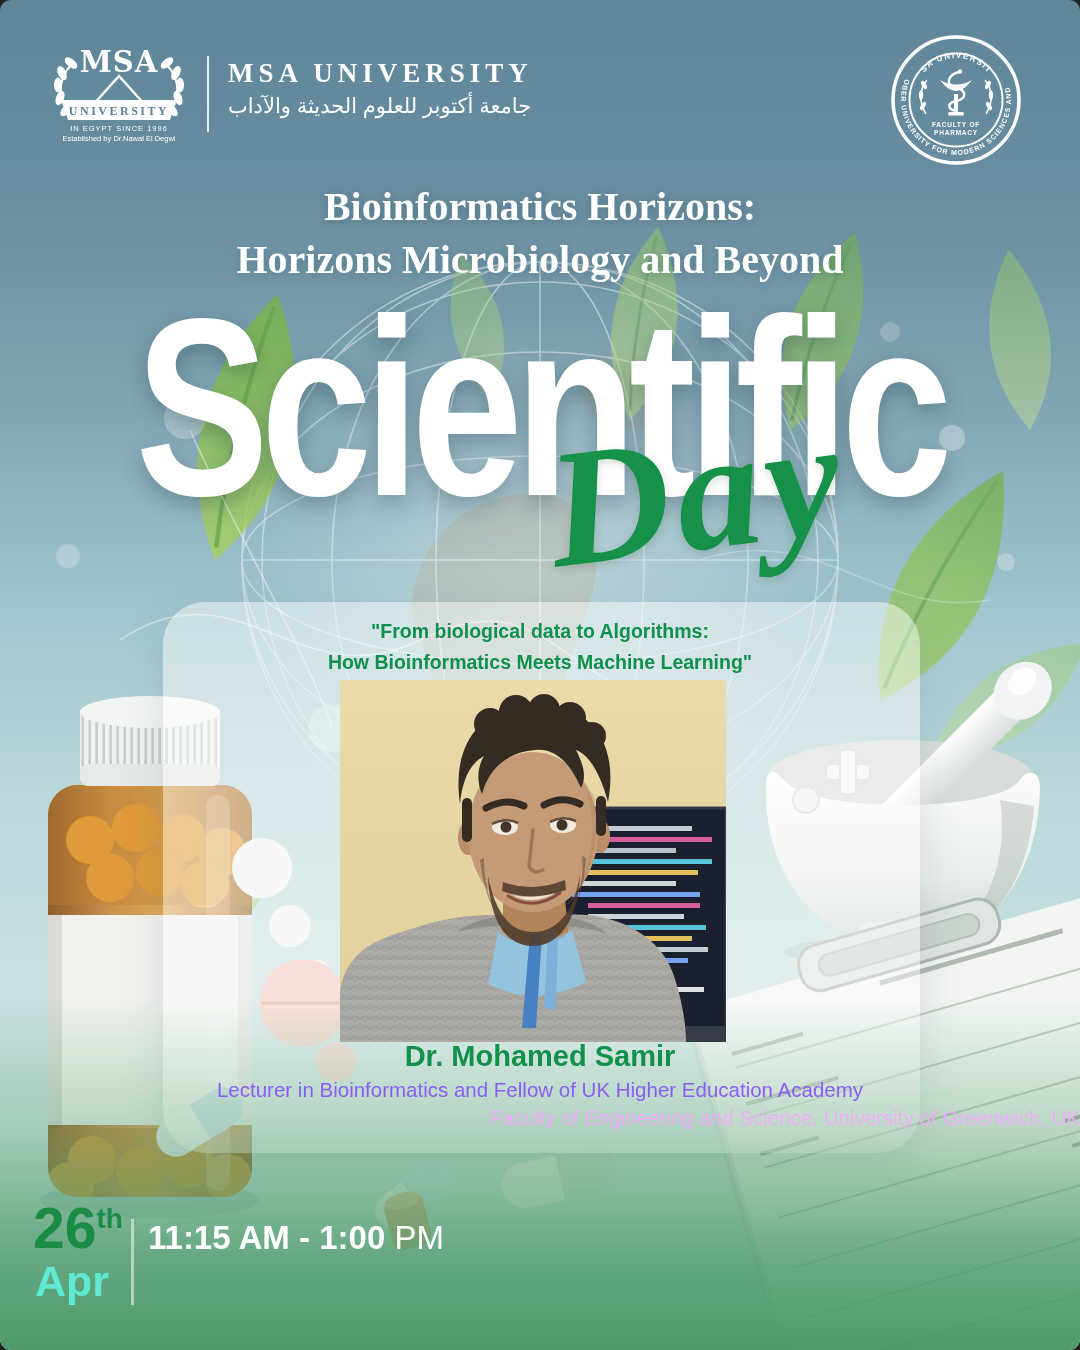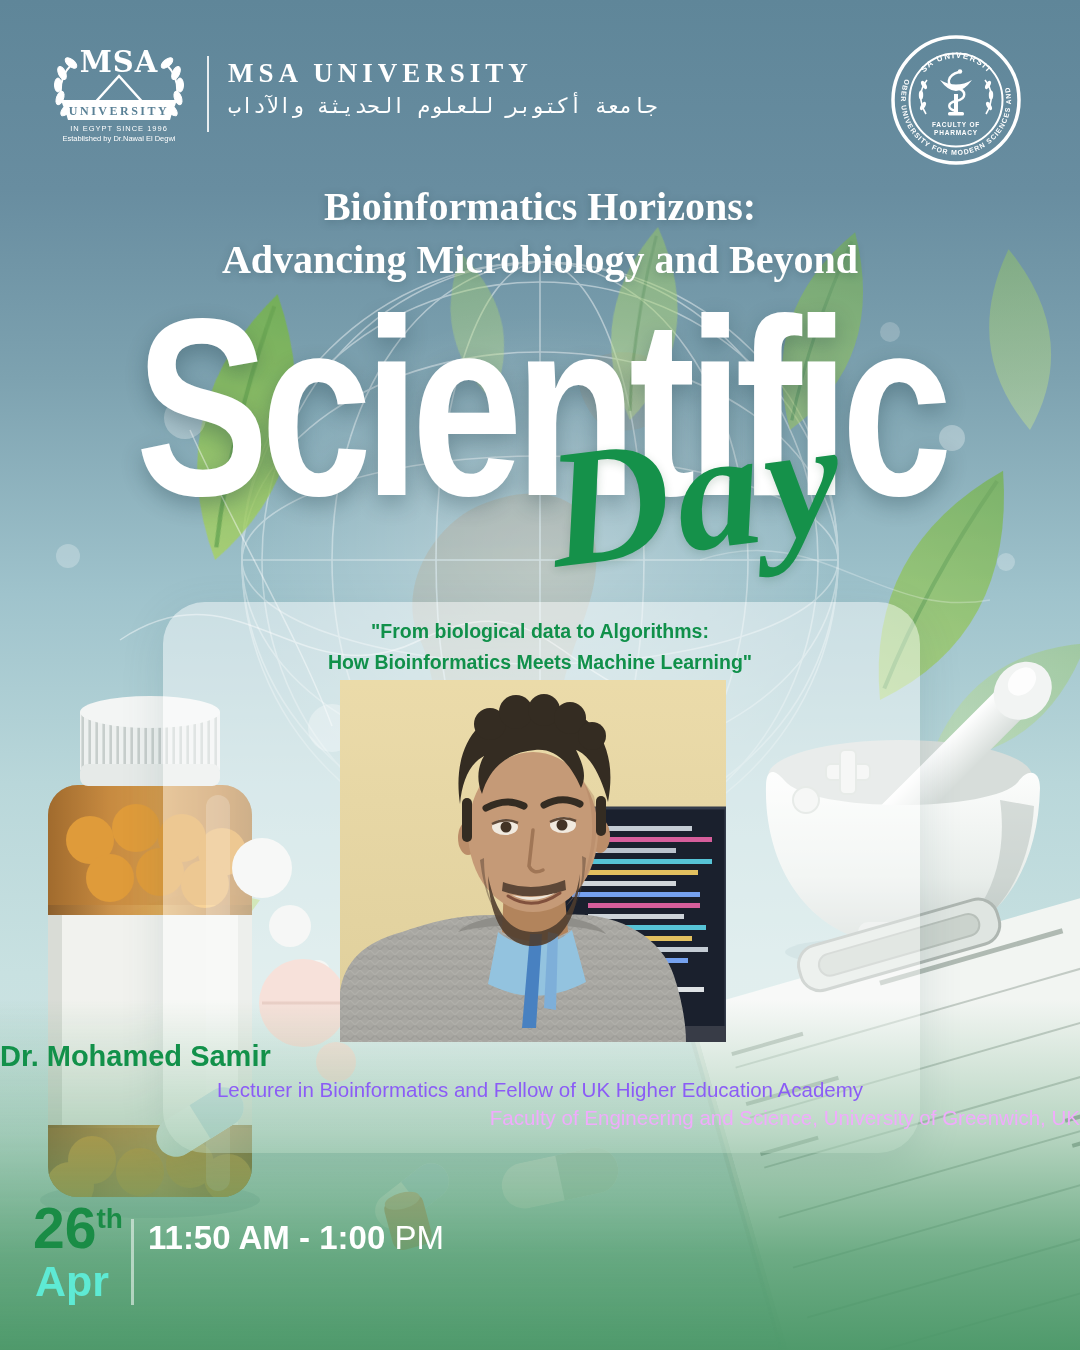--- a/index.html
+++ b/index.html
@@ -1,54 +1,54 @@
 <!DOCTYPE html>
 <html><head>
 <meta charset="utf-8">
 <style>
   html,body{margin:0;padding:0;background:#222;}
   .poster{position:relative;width:1080px;height:1350px;overflow:hidden;
-          font-family:"Liberation Sans",sans-serif;margin:0 auto;}
+          font-family:"Liberation Sans",sans-serif;margin:0 auto;border-radius:11px;}
   .bg{position:absolute;inset:0;
       background:linear-gradient(180deg,#5f8699 0%,#688da0 14%,#7da2b0 28%,
         #9fc3cc 44%,#b9d7da 58%,#c8e1e1 72%,#cfe4e2 86%,#cfe3df 100%);}
   .bg-glow{position:absolute;inset:0;
       background:radial-gradient(420px 360px at 50% 42%,rgba(255,255,255,.30),rgba(255,255,255,0) 70%);}
   svg.art{position:absolute;left:0;top:0;}
   .frost-card{position:absolute;left:163px;top:602px;width:757px;height:551px;
       background:rgba(255,255,255,.45);border-radius:42px;
       box-shadow:0 12px 44px rgba(50,90,100,.14);}
   .green-overlay{position:absolute;inset:0;pointer-events:none;
       background:linear-gradient(180deg,rgba(86,161,115,0) 0%,rgba(86,161,115,0) 74%,
         rgba(86,160,113,.38) 84%,rgba(79,155,108,.82) 93%,rgba(74,151,103,.97) 100%);}
   
   .emblem{position:absolute;left:40px;top:44px;}
   .hdr-divider{position:absolute;left:207px;top:56px;width:2px;height:76px;background:rgba(255,255,255,.85);}
   .uni-name{position:absolute;left:228px;top:58px;color:#fff;
       font-family:"Liberation Serif",serif;font-weight:bold;font-size:27px;letter-spacing:5px;}
   .uni-name-ar{position:absolute;left:228px;top:94px;color:#fff;
-      font-family:Liberation Mono, monospace;font-size:21px;direction:rtl;text-align:right;}
+      font-family:Liberation Sans, sans-serif;font-size:21px;direction:rtl;text-align:right;}
   .seal{position:absolute;left:888px;top:32px;}
   
   .title{position:absolute;left:0;right:0;top:180px;text-align:center;color:#fff;
       font-family:"Liberation Serif",serif;font-weight:bold;font-size:40px;line-height:53px;
       text-shadow:0 2px 8px rgba(25,50,60,.25);}
   .headline-main{position:absolute;left:0;right:0;top:282px;text-align:center;color:#fff;
       font-weight:bold;font-size:200px;line-height:200px;letter-spacing:-8px;
       transform:scaleY(1.26);transform-origin:50% 0;
       text-shadow:0 6px 20px rgba(20,50,60,.30);}
   .headline-script{position:absolute;left:548px;top:408px;color:#15914a;
       font-family:"Liberation Serif",serif;font-style:italic;font-weight:bold;
       font-size:168px;line-height:168px;letter-spacing:6px;transform:rotate(-7deg);
       text-shadow:0 3px 10px rgba(20,70,40,.18);}
   
   .quote{position:absolute;left:0;right:0;top:616px;text-align:center;color:#10904a;
       font-weight:bold;font-size:19.5px;line-height:31px;}
   .photo{position:absolute;left:340px;top:680px;width:386px;height:362px;overflow:hidden;}
-  .speaker-name{position:absolute;left:0;right:0;top:1040px;text-align:left;
+  .speaker-name{position:absolute;left:0;right:0;top:1040px;text-align:center;
       color:#12914a;font-weight:bold;font-size:29px;}
   .speaker-role{position:absolute;left:0;right:0;top:1078px;text-align:center;
       color:#8b5cf6;font-size:20.5px;}
   .speaker-affil{position:absolute;left:0;right:0;top:1106px;text-align:right;
       color:#f0abfc;font-size:20.5px;}
   
   .day-big{position:absolute;left:33px;top:1200px;color:#1a8c46;font-weight:bold;
       font-size:57px;line-height:57px;}
   .day-big sup{font-size:28px;vertical-align:super;line-height:0;margin-top:19px;}
   .month{position:absolute;left:35px;top:1258px;color:#5eead4;font-weight:bold;
@@ -349,21 +349,21 @@
         <ellipse cx="35" cy="-5" rx="2.2" ry="4.5"></ellipse>
         <ellipse cx="32" cy="-15" rx="2.2" ry="4.5" transform="rotate(30 32 -15)"></ellipse>
       </g>
     </g>
     <text x="0" y="27" text-anchor="middle" font-size="6.5" font-weight="bold" letter-spacing=".8" fill="#ffffff">FACULTY OF</text>
     <text x="0" y="35" text-anchor="middle" font-size="6.5" font-weight="bold" letter-spacing=".8" fill="#ffffff">PHARMACY</text>
   </svg>
 
   <div class="title">
     <div>Bioinformatics Horizons:</div>
-    <div>Advancing Microbiology and Beyond</div>
+    <div>Horizons Microbiology and Beyond</div>
   </div>
   <div class="headline-main">Scientific</div>
   <div class="headline-script">Day</div>
 
   <div class="quote">
     <div>"From biological data to Algorithms:</div>
     <div>How Bioinformatics Meets Machine Learning"</div>
   </div>
 
   <div class="photo">
@@ -451,15 +451,15 @@
     </svg>
   </div>
 
   <div class="speaker-name">Dr. Mohamed Samir</div>
   <div class="speaker-role">Lecturer in Bioinformatics and Fellow of UK Higher Education Academy</div>
   <div class="speaker-affil">Faculty of Engineering and Science, University of Greenwich, UK</div>
 
   <div class="day-big"><span>26</span><sup>th</sup></div>
   <div class="month">Apr</div>
   <div class="sched-divider"></div>
-  <div class="time-line"><span style="font-weight: 700;">11:50 </span><span style="font-weight: 700; text-align: right;">AM </span><span style="font-weight: 700;">- 1:00 </span><span style="font-weight: 400;">PM</span></div>
+  <div class="time-line"><span style="font-weight: 700;">11:15 </span><span style="font-weight: 700; text-align: right;">AM </span><span style="font-weight: 700;">- 1:00 </span><span style="font-weight: 400;">PM</span></div>
 
 </div>
 
 </body></html>

